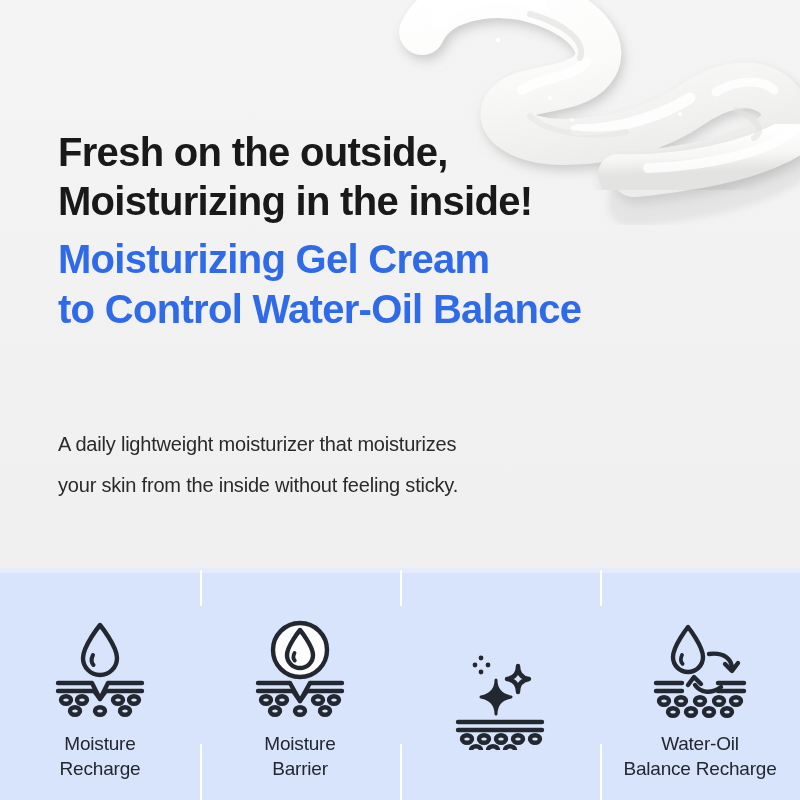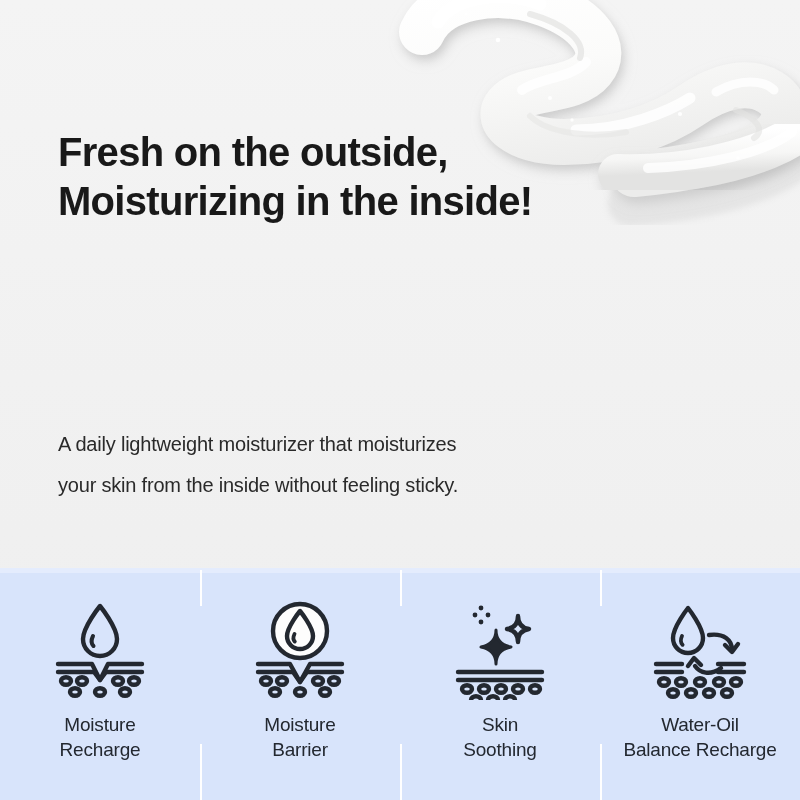--- a/index.html
+++ b/index.html
@@ -93,21 +93,21 @@
     left: 0; top: 0;
     width: 800px; height: 5px;
     background: #e4ecfd;
   }
   .feature {
     position: relative;
     flex: 1 1 25%;
     display: flex;
     flex-direction: column;
     align-items: center;
-    justify-content: flex-start;
+    justify-content: center;
     padding-top: 22px;
     box-sizing: border-box;
   }
   
   .feature + .feature::before,
   .feature + .feature::after {
     content: "";
     position: absolute;
     left: 0;
     width: 2px;
@@ -191,20 +191,22 @@
         <circle cx="192" cy="142" r="1.7" fill="#ffffff" opacity="0.85"></circle>
         <circle cx="300" cy="136" r="2.1" fill="#ffffff" opacity="0.9"></circle>
         <circle cx="358" cy="180" r="1.8" fill="#ffffff" opacity="0.85"></circle>
         <circle cx="86" cy="36" r="1.6" fill="#ffffff" opacity="0.8"></circle>
       </svg>
     </div>
 
     <div class="hero-copy">
       <h1 class="headline-dark">Fresh on the outside,
 Moisturizing in the inside!</h1>
+      <h2 class="headline-blue">Moisturizing Gel Cream
+to Control Water-Oil Balance</h2>
     </div>
 
     <p class="subcopy">A daily lightweight moisturizer that moisturizes
 your skin from the inside without feeling sticky.</p>
   </div>
 
   <div class="features">
 
     <div class="feature">
       <div class="feature-icon">
@@ -278,22 +280,20 @@
           <ellipse cx="19" cy="93" rx="5" ry="3.7"></ellipse>
           <ellipse cx="36" cy="93" rx="5" ry="3.7"></ellipse>
           <ellipse cx="53" cy="93" rx="5" ry="3.7"></ellipse>
           <ellipse cx="70" cy="93" rx="5" ry="3.7"></ellipse>
           <ellipse cx="87" cy="93" rx="5" ry="3.7"></ellipse>
           <ellipse cx="28" cy="104" rx="5" ry="3.7"></ellipse>
           <ellipse cx="45" cy="104" rx="5" ry="3.7"></ellipse>
           <ellipse cx="62" cy="104" rx="5" ry="3.7"></ellipse>
         </svg>
       </div>
-      <div class="feature-label">Skin
-Soothing</div>
     </div>
 
     <div class="feature">
       <div class="feature-icon">
         <svg width="104" height="104" viewBox="0 0 104 104" fill="none" stroke="#232830" stroke-width="4.4" stroke-linecap="round" stroke-linejoin="round">
 
           <path d="M40 12 C40 12 25 31 25 42 C25 50.3 31.7 57 40 57 C48.3 57 55 50.3 55 42 C55 31 40 12 40 12 Z"></path>
           <path d="M34 40 C32.4 43.5 32.8 47 34.6 48.8" stroke-width="3.8"></path>
 
           <path d="M61 39 C76 37 84 44 84 54" fill="none"></path>

